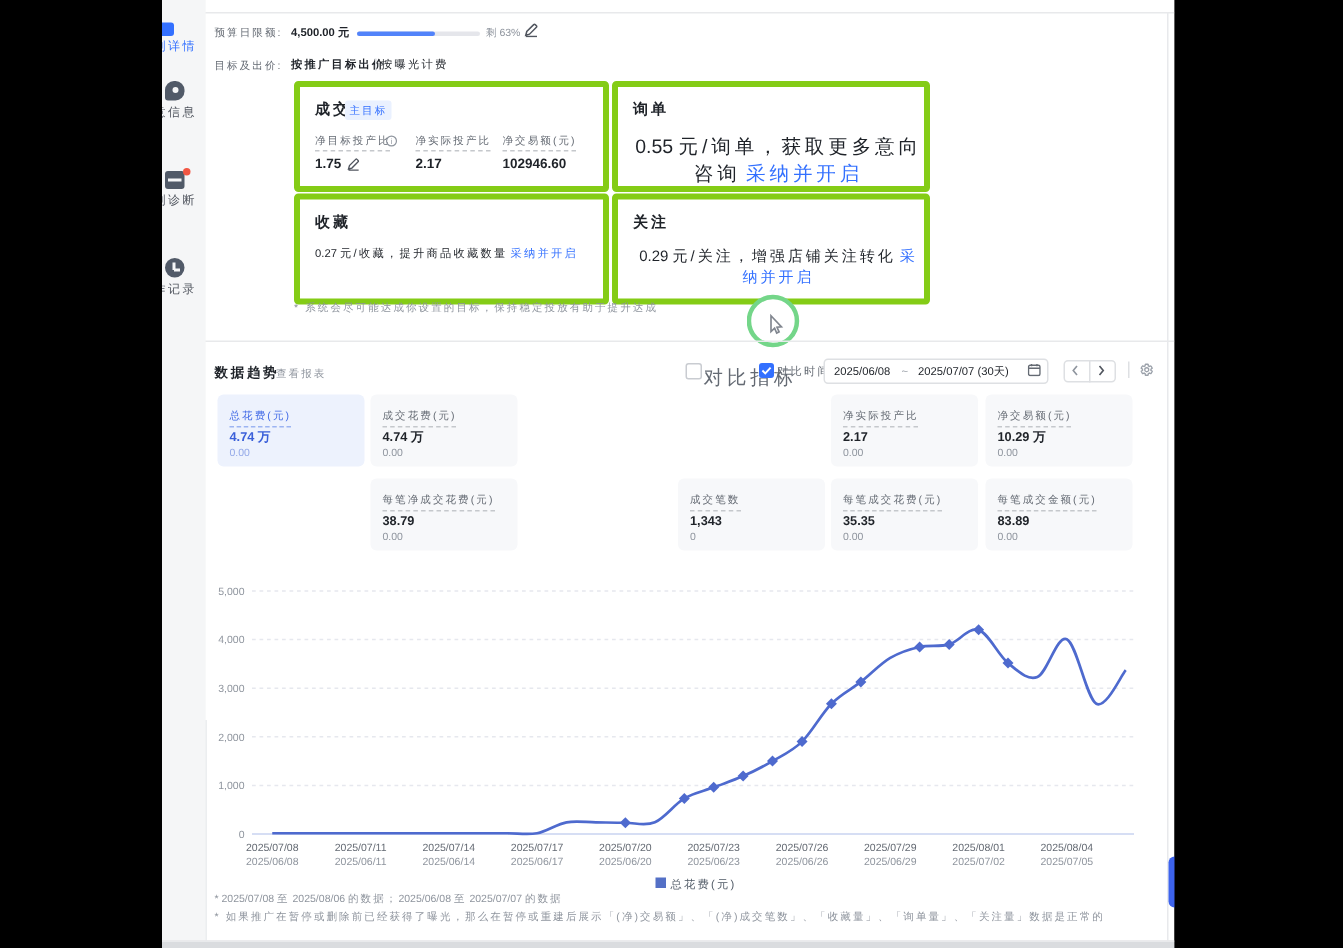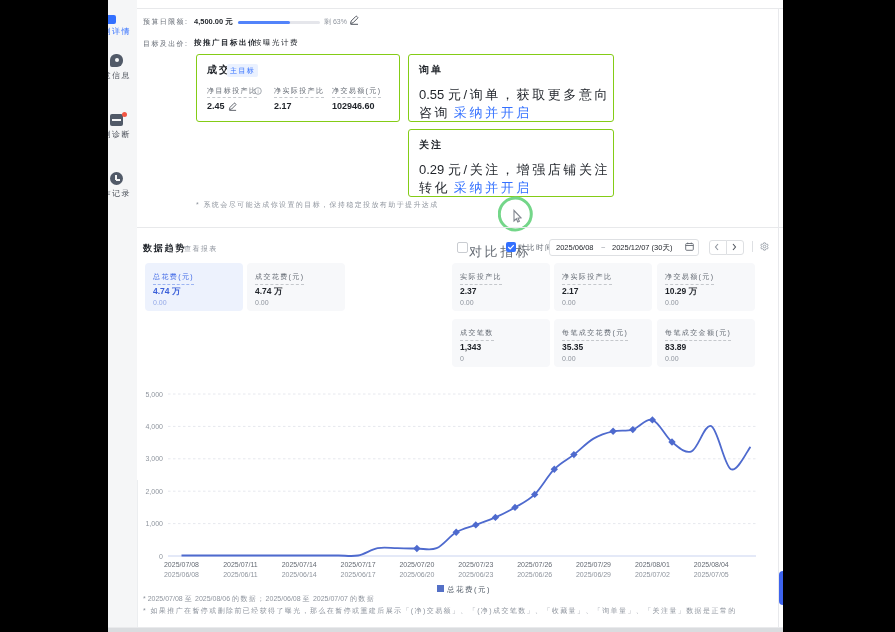--- a/index.html
+++ b/index.html
@@ -9,21 +9,21 @@
 #panel{position:absolute;left:108px;top:0;width:675px;height:632px;background:#fff;}
 #sidebar{position:absolute;left:0;top:0;width:29px;height:627px;background:#f5f6f7;border-right:1px solid #eceef0;overflow:hidden;}
 .sideitem{position:absolute;left:-16px;width:40px;text-align:center;}
 .sidelabel{font-size:8px;color:#51565f;letter-spacing:0;}
 #main{position:absolute;left:29px;top:0;width:646px;height:480px;background:#fff;}
 .gray{color:#646a73;}
 .k{letter-spacing:.2em;}
 .lgray{color:#8f959e;}
 .dark{color:#1f2329;}
 .blue{color:#3370ff;}
-.card{position:absolute;border:1px solid #84cc16;border-radius:3px;background:#fff;}
+.card{position:absolute;border:4px solid #84cc16;border-radius:3px;background:#fff;text-align:center;}
 .mcard{position:absolute;width:98px;height:48px;border-radius:4px;background:#f7f8fa;}
 .mtitle{position:absolute;left:8px;top:9px;font-size:7px;color:#646a73;border-bottom:1px dashed #c5c8cc;padding-bottom:2px;}
 .mval{position:absolute;left:8px;top:22.5px;font-size:8.5px;font-weight:bold;color:#1f2329;}
 .msub{position:absolute;left:8px;top:36px;font-size:7px;color:#8f959e;}
 .ctitle{position:absolute;left:10px;top:8px;font-size:10px;font-weight:bold;color:#1f2329;}
 .colh{font-size:7px;color:#646a73;}
 .colv{font-size:9px;font-weight:bold;color:#1f2329;}
 </style>
 </head>
 <body>
@@ -69,34 +69,38 @@
     <div class="card" style="left:59px;top:54px;width:202px;height:66px;">
       <div class="ctitle k">成交</div>
       <div class="abs" style="left:30px;top:9px;padding:1.5px 3px;background:#eaf1ff;border-radius:2px;font-size:7px;color:#3370ff;letter-spacing:.2em;">主目标</div>
       <div class="abs colh k" style="left:10px;top:31px;border-bottom:1px dashed #c5c8cc;padding-bottom:1px;">净目标投产比</div>
       <svg class="abs" style="left:57px;top:32px;" width="8" height="8" viewBox="0 0 8 8">
             <circle cx="4" cy="4" r="3.3" stroke="#8f959e" stroke-width="0.8" fill="none"></circle>
             <text x="4" y="6" font-size="5" fill="#8f959e" text-anchor="middle">i</text>
           </svg>
       <div class="abs colh k" style="left:77px;top:31px;border-bottom:1px dashed #c5c8cc;padding-bottom:1px;">净实际投产比</div>
       <div class="abs colh k" style="left:135px;top:31px;border-bottom:1px dashed #c5c8cc;padding-bottom:1px;">净交易额(元)</div>
-      <div class="abs colv" style="left:10px;top:46px;">2.45</div>
+      <div class="abs colv" style="left:10px;top:46px;">1.75</div>
       <svg class="abs" style="left:31px;top:47px;" width="9" height="9" viewBox="0 0 10 10">
             <path d="M1.5 8.5 L2.2 6 L6.8 1.4 Q7.3 0.9 7.8 1.4 L8.6 2.2 Q9.1 2.7 8.6 3.2 L4 7.8 Z M1.5 9.3 L9 9.3" stroke="#51565f" stroke-width="1" fill="none"></path>
           </svg>
       <div class="abs colv" style="left:77px;top:46px;">2.17</div>
       <div class="abs colv" style="left:135px;top:46px;">102946.60</div>
     </div>
     <div class="card" style="left:271px;top:54px;width:204px;height:66px;">
       <div class="ctitle k">询单</div>
       <div class="abs dark" style="left:10px;top:31px;font-size:13px;">0.55 <span class="k">元/询单，获取更多意向咨询</span> <span class="blue k">采纳并开启</span></div>
     </div>
+    <div class="card" style="left:59px;top:129px;width:202px;height:66px;">
+      <div class="ctitle k">收藏</div>
+      <div class="abs dark" style="left:10px;top:31px;font-size:7.5px;">0.27 <span class="k">元/收藏，提升商品收藏数量</span> <span class="blue k">采纳并开启</span></div>
+    </div>
     <div class="card" style="left:271px;top:129px;width:204px;height:66px;">
       <div class="ctitle k">关注</div>
-      <div class="abs dark" style="left:10px;top:31px;font-size:13px;">0.29 <span class="k">元/关注，增强店铺关注转化</span> <span class="blue k">采纳并开启</span></div>
+      <div class="abs dark" style="left:10px;top:31px;font-size:10px;">0.29 <span class="k">元/关注，增强店铺关注转化</span> <span class="blue k">采纳并开启</span></div>
     </div>
     <div class="abs lgray" style="left:59px;top:200px;font-size:7px;"><span class="k">* 系统会尽可能达成你设置的目标，保持稳定投放有助于提升达成</span></div>
 
     <svg class="abs" style="left:361px;top:196px;" width="36" height="36" viewBox="0 0 36 36">
       <circle cx="17.3" cy="18" r="16" fill="#fff" stroke="#74d689" stroke-width="3"></circle>
       <path d="M16 14.5 L16 25 L18.4 22.8 L19.8 26 L21.4 25.2 L20 22.2 L23 21.9 Z" fill="#fff" stroke="#81868f" stroke-width="1.1"></path>
     </svg>
 
     <div class="abs" style="left:0;top:227px;width:646px;height:1px;background:#e8e9eb;"></div>
 
@@ -106,21 +110,21 @@
     <div class="abs" style="left:320px;top:242px;width:9px;height:9px;border:1px solid #c9ccd1;border-radius:2px;background:#fff;"></div>
     <div class="abs gray" style="left:332px;top:243px;font-size:13px;letter-spacing:.2em;">对比指标</div>
     <div class="abs" style="left:369px;top:242px;width:10px;height:10px;background:#3370ff;border-radius:2px;"></div>
     <svg class="abs" style="left:369px;top:242px;" width="10" height="10" viewBox="0 0 11 11">
           <path d="M2.5 5.5 L4.6 7.6 L8.5 3.4" stroke="#fff" stroke-width="1.4" fill="none"></path>
         </svg>
     <div class="abs gray" style="left:381px;top:243px;font-size:7.5px;letter-spacing:.2em;">对比时间</div>
     <div class="abs" style="left:412px;top:239px;width:148px;height:15px;border:1px solid #dee0e3;border-radius:3px;background:#fff;"></div>
     <div class="abs dark" style="left:419px;top:243px;font-size:7.5px;">2025/06/08</div>
     <div class="abs lgray" style="left:464px;top:243px;font-size:7.5px;">~</div>
-    <div class="abs dark" style="left:475px;top:243px;font-size:7.5px;">2025/12/07 (30天)</div>
+    <div class="abs dark" style="left:475px;top:243px;font-size:7.5px;">2025/07/07 (30天)</div>
     <svg class="abs" style="left:548px;top:242px;" width="9" height="9" viewBox="0 0 9 9">
           <rect x="0.7" y="1.5" width="7.6" height="6.8" rx="1" stroke="#646a73" stroke-width="0.9" fill="none"></rect>
           <path d="M0.7 3.5 L8.3 3.5 M2.7 0.6 L2.7 2.2 M6.3 0.6 L6.3 2.2" stroke="#646a73" stroke-width="0.9"></path>
         </svg>
     <div class="abs" style="left:572px;top:240px;width:16px;height:13px;border:1px solid #dee0e3;border-radius:3px 0 0 3px;background:#fff;"></div>
     <div class="abs" style="left:589px;top:240px;width:16px;height:13px;border:1px solid #dee0e3;border-radius:0 3px 3px 0;background:#fff;"></div>
     <svg class="abs" style="left:575px;top:242px;" width="10" height="10" viewBox="0 0 10 10">
           <path d="M6 2 L3.5 5 L6 8" stroke="#8f959e" stroke-width="1.1" fill="none"></path>
         </svg>
     <svg class="abs" style="left:592px;top:242px;" width="10" height="10" viewBox="0 0 10 10">
@@ -134,33 +138,33 @@
     <div class="mcard" style="left:8px;top:263px;background:#edf2fd;">
       <div class="mtitle k" style="color:#3f68e6;border-bottom-color:#9cb4f2;">总花费(元)</div>
       <div class="mval" style="color:#3a5fd9;">4.74 万</div>
       <div class="msub" style="color:#94a9e8;">0.00</div>
     </div>
     <div class="mcard" style="left:110px;top:263px;">
           <div class="mtitle k">成交花费(元)</div>
           <div class="mval">4.74 万</div>
           <div class="msub">0.00</div>
         </div>
-    <div class="mcard" style="left:315px;top:263px;">
-          <div class="mtitle k">实际投产比</div>
-          <div class="mval">2.37</div>
-          <div class="msub">0.00</div>
-        </div>
     <div class="mcard" style="left:417px;top:263px;">
           <div class="mtitle k">净实际投产比</div>
           <div class="mval">2.17</div>
           <div class="msub">0.00</div>
         </div>
     <div class="mcard" style="left:520px;top:263px;">
           <div class="mtitle k">净交易额(元)</div>
           <div class="mval">10.29 万</div>
+          <div class="msub">0.00</div>
+        </div>
+    <div class="mcard" style="left:110px;top:319px;">
+          <div class="mtitle k">每笔净成交花费(元)</div>
+          <div class="mval">38.79</div>
           <div class="msub">0.00</div>
         </div>
     <div class="mcard" style="left:315px;top:319px;">
           <div class="mtitle k">成交笔数</div>
           <div class="mval">1,343</div>
           <div class="msub">0</div>
         </div>
     <div class="mcard" style="left:417px;top:319px;">
           <div class="mtitle k">每笔成交花费(元)</div>
           <div class="mval">35.35</div>

